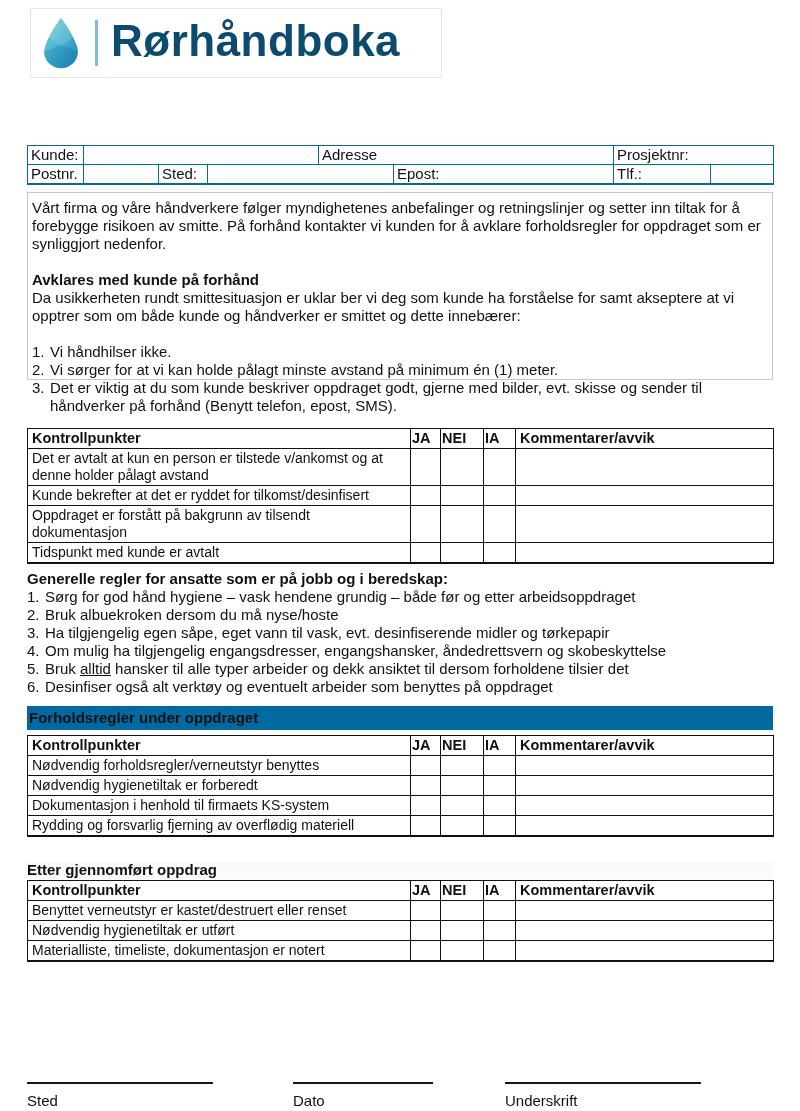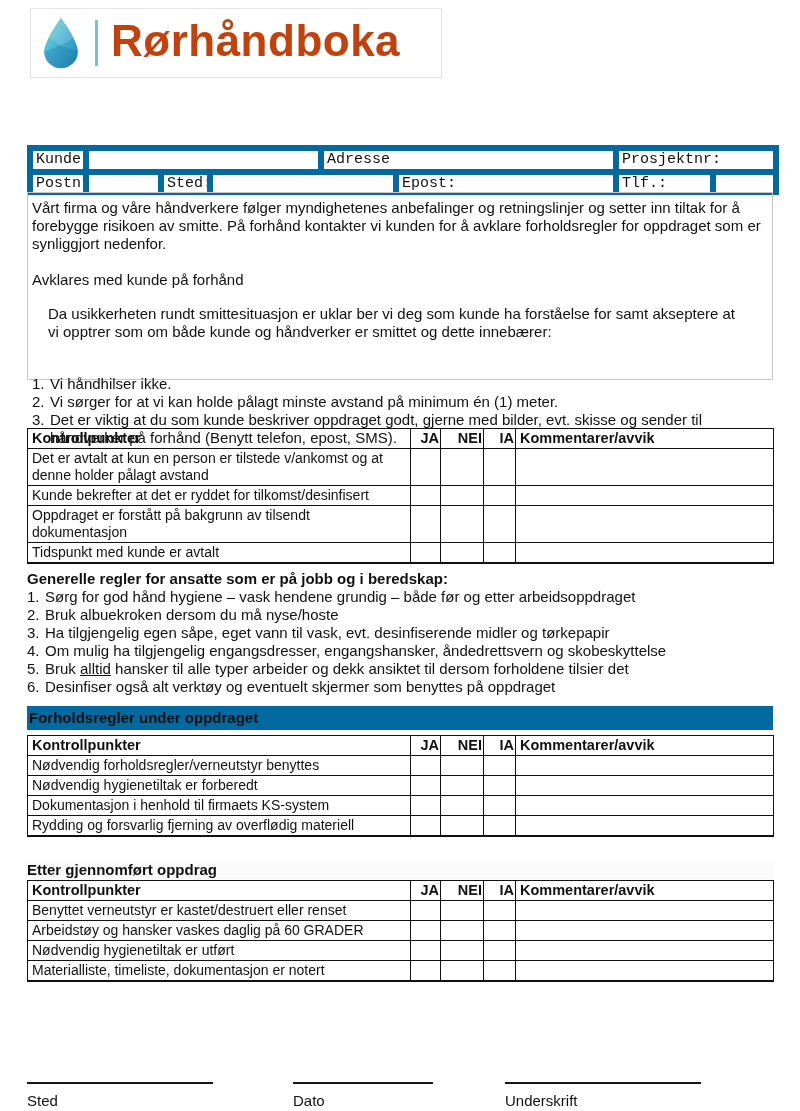--- a/index.html
+++ b/index.html
@@ -8,52 +8,52 @@
     font-family:"Liberation Sans", sans-serif;position:relative;overflow:hidden;
   }
   
   .logo-box{
     position:absolute;top:8px;left:30px;width:412px;height:70px;
     border:1px solid #e4e4e4;background:#fff;display:flex;align-items:center;box-sizing:border-box;
   }
   .logo-drop{width:46px;height:54px;margin-left:7px;flex:0 0 auto;}
   .logo-sep{width:3px;height:46px;background:#7fbcd9;margin:0 13px 0 11px;flex:0 0 auto;}
   .logo-title{
-    font-size:44px;font-weight:bold;color:#c2410c;letter-spacing:0.5px;
+    font-size:44px;font-weight:bold;color:#0c4a6e;letter-spacing:0.5px;
     line-height:1;padding-bottom:4px;white-space:nowrap;
   }
   
   .info-wrap{position:absolute;top:145px;left:27px;}
   table.info{border-collapse:collapse;table-layout:fixed;width:746px;font-size:15px;}
   table.info td{
-    border:6px solid #0369a1;height:18px;line-height:18px;padding:0 3px;
-    overflow:hidden;white-space:nowrap;vertical-align:middle;font-family:Liberation Mono, monospace;
+    border:1px solid #0369a1;height:18px;line-height:18px;padding:0 3px;
+    overflow:hidden;white-space:nowrap;vertical-align:middle;
   }
   table.info tr:last-child td{border-bottom-width:2px;}
   
   .body-box{
     position:absolute;top:192px;left:27px;width:746px;height:188px;
     border:1px solid #c6c6c6;box-sizing:border-box;padding:6px 8px 0 4px;
     font-size:15px;line-height:18px;
   }
   .body-box p{margin:0 0 18px 0;}
-  .body-box .subhead{font-weight:normal;}
-  .body-box .para{margin:16px;}
+  .body-box .subhead{font-weight:bold;}
+  .body-box .para{margin:0;}
   .spacer18{height:18px;}
   .numitem{display:flex;}
   .numitem .num{width:18px;flex:0 0 auto;}
   .numitem .txt{flex:1;}
   
   .tbl{position:absolute;left:27px;border-radius:31px;}
   table.checklist{border-collapse:collapse;table-layout:fixed;width:746px;font-size:14px;}
   table.checklist th,table.checklist td{
     border:1px solid #111;padding:1px 4px;line-height:17px;vertical-align:top;text-align:left;overflow:hidden;
   }
   table.checklist th{font-weight:bold;font-size:14.5px;white-space:nowrap;}
-  table.checklist th.c,table.checklist td.c{text-align:right;padding:1px 1px;}
+  table.checklist th.c,table.checklist td.c{text-align:left;padding:1px 1px;}
   table.checklist tr:last-child td{border-bottom-width:2px;margin-left:36px;}
   
   .section{position:absolute;left:27px;width:746px;font-size:15px;line-height:18px;}
   .sec-head{font-weight:bold;}
   .band{box-sizing:border-box;padding:3px 0 3px 2px;}
   .u{text-decoration:underline;}
   
   .sig{position:absolute;top:1082px;font-size:15px;}
   .sig-line{border-top:2px solid #161616;height:0;}
   .sig-label{margin-top:8px;line-height:18px;}
@@ -198,21 +198,21 @@
   <div class="numitem">
     <span class="num">4.</span>
     <span class="txt">Om mulig ha tilgjengelig engangsdresser, engangshansker, åndedrettsvern og skobeskyttelse</span>
   </div>
   <div class="numitem">
     <span class="num">5.</span>
     <span class="txt"><span>Bruk </span><span class="u">alltid</span><span> hansker til alle typer arbeider og dekk ansiktet til dersom forholdene tilsier det</span></span>
   </div>
   <div class="numitem">
     <span class="num">6.</span>
-    <span class="txt">Desinfiser også alt verktøy og eventuelt skjermer som benyttes på oppdraget</span>
+    <span class="txt">Desinfiser også alt verktøy og eventuelt arbeider som benyttes på oppdraget</span>
   </div>
 </div>
 
 <div class="section band sec-head" style="top:706px;background:#0369a1;">Forholdsregler under oppdraget</div>
 
 <div class="tbl" style="top:735px">
   <table class="checklist">
     <colgroup>
       <col style="width:383px">
         <col style="width:30px">
@@ -280,27 +280,20 @@
       <th>Kommentarer/avvik</th>
     </tr>
     <tr>
       <td>Benyttet verneutstyr er kastet/destruert eller renset</td>
       <td class="c"></td>
       <td class="c"></td>
       <td class="c"></td>
       <td></td>
     </tr>
     <tr>
-      <td>Arbeidstøy og hansker vaskes daglig på 60 GRADER</td>
-      <td class="c"></td>
-      <td class="c"></td>
-      <td class="c"></td>
-      <td></td>
-    </tr>
-    <tr>
       <td>Nødvendig hygienetiltak er utført</td>
       <td class="c"></td>
       <td class="c"></td>
       <td class="c"></td>
       <td></td>
     </tr>
     <tr>
       <td>Materialliste, timeliste, dokumentasjon er notert</td>
       <td class="c"></td>
       <td class="c"></td>

